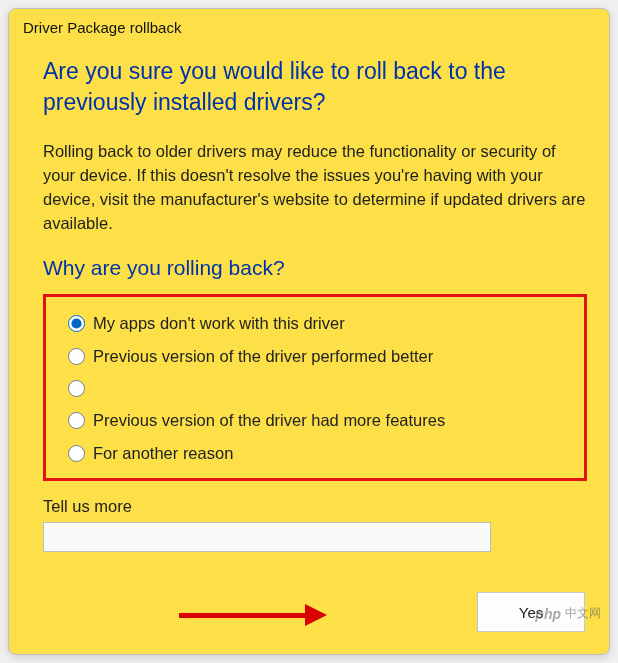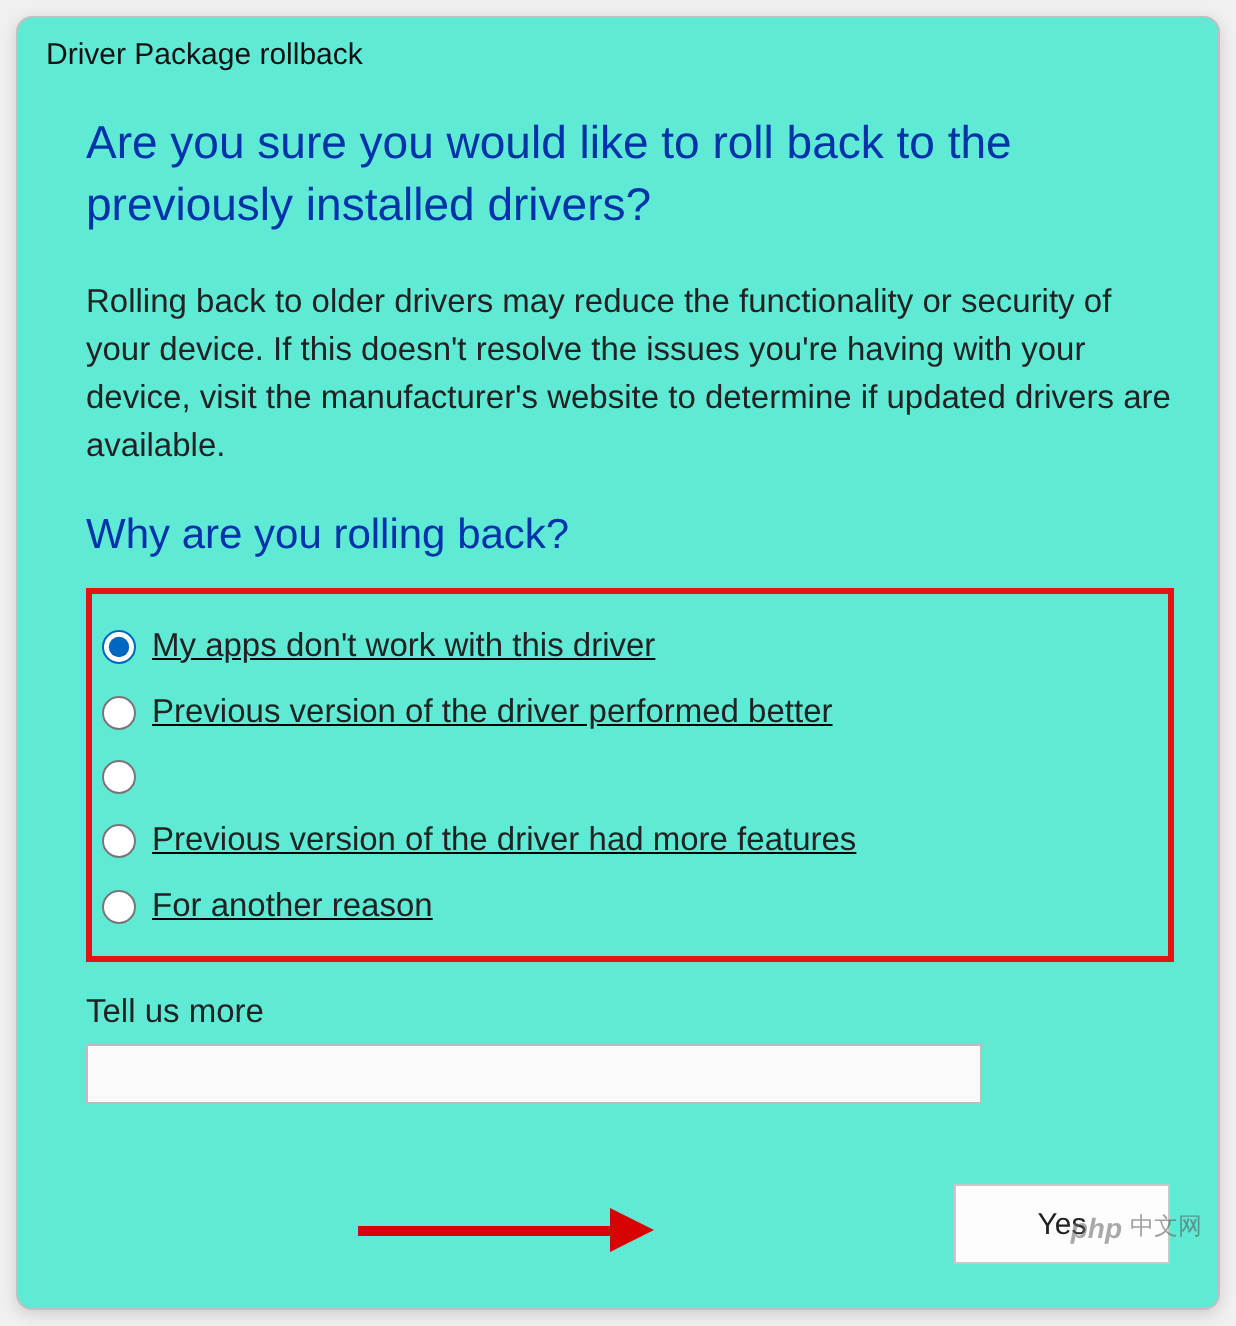--- a/index.html
+++ b/index.html
@@ -4,21 +4,21 @@
   <style>
     * { box-sizing: border-box; margin: 0; padding: 0; }
     body {
       font-family: "Segoe UI", Tahoma, sans-serif;
       background: #f0f0f0;
       padding: 8px;
     }
     .window {
       width: 602px;
       height: 647px;
-      background: #5eead4;
+      background: #fde047;
       border: 1px solid #c0c0c0;
       border-radius: 8px;
       box-shadow: 0 2px 8px rgba(0,0,0,0.15);
       position: relative;
       overflow: hidden;
     }
     .titlebar {
       padding: 10px 14px 6px 14px;
       font-size: 15px;
       color: #111;
@@ -41,23 +41,22 @@
       margin-bottom: 20px;
     }
     .subheading {
       color: #0033aa;
       font-size: 21px;
       font-weight: 400;
       margin-bottom: 14px;
     }
     .reasons-box {
       border: 3px solid #e11313;
-      padding: 10px 6px 8px 3px;
+      padding: 10px 6px 8px 20px;
       margin-bottom: 16px;
-      text-decoration: underline;
     }
     .radio-row {
       display: flex;
       align-items: center;
       padding: 7px 2px;
       font-size: 16.5px;
       color: #222;
     }
     .radio-row input[type="radio"] {
       width: 17px;

